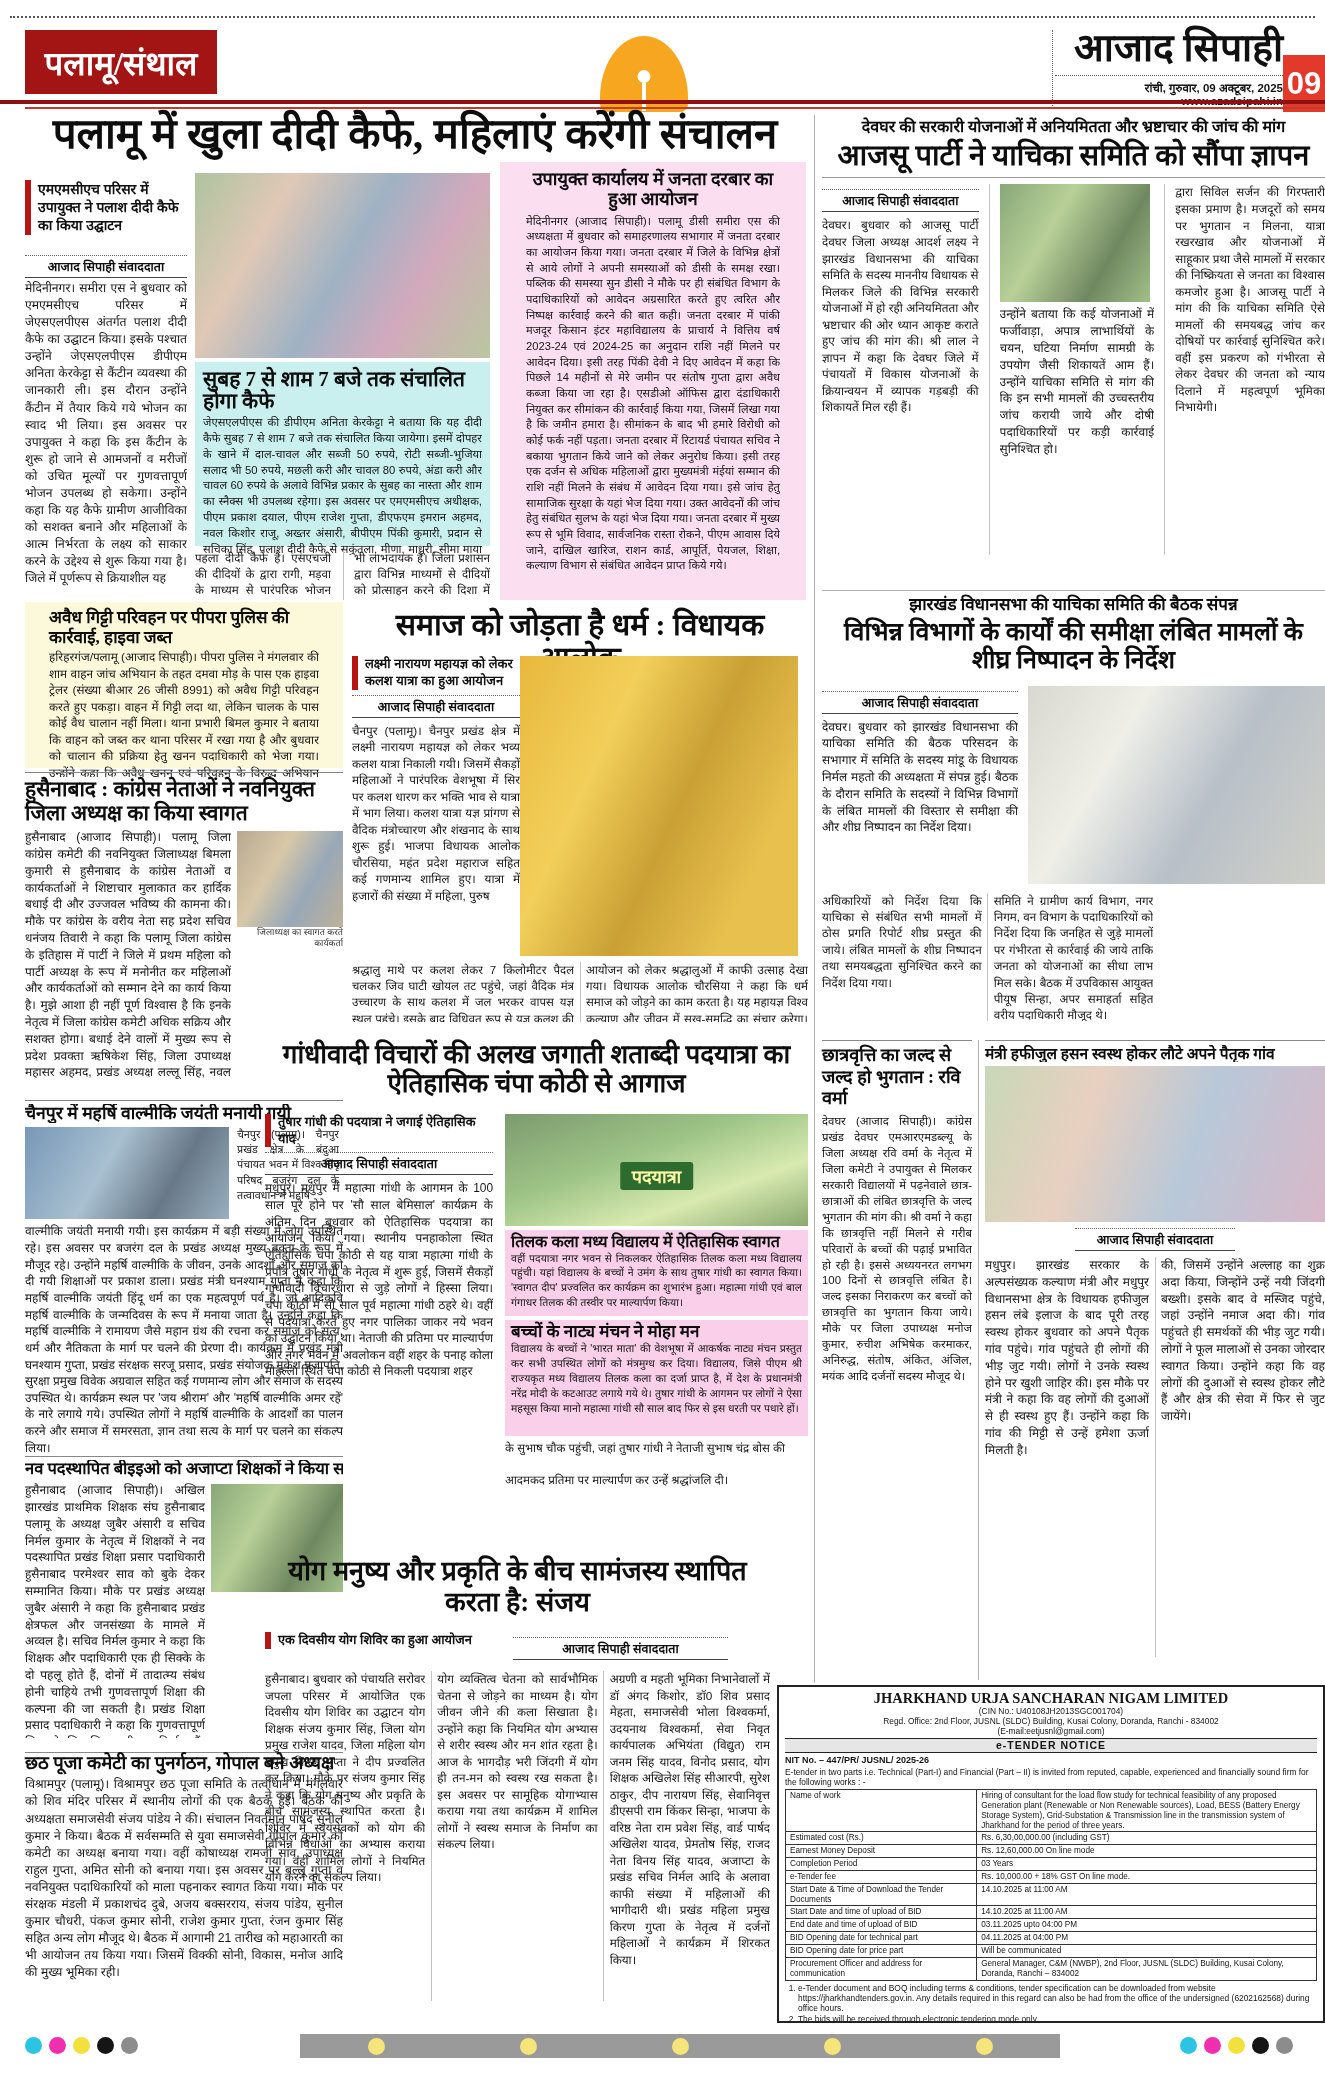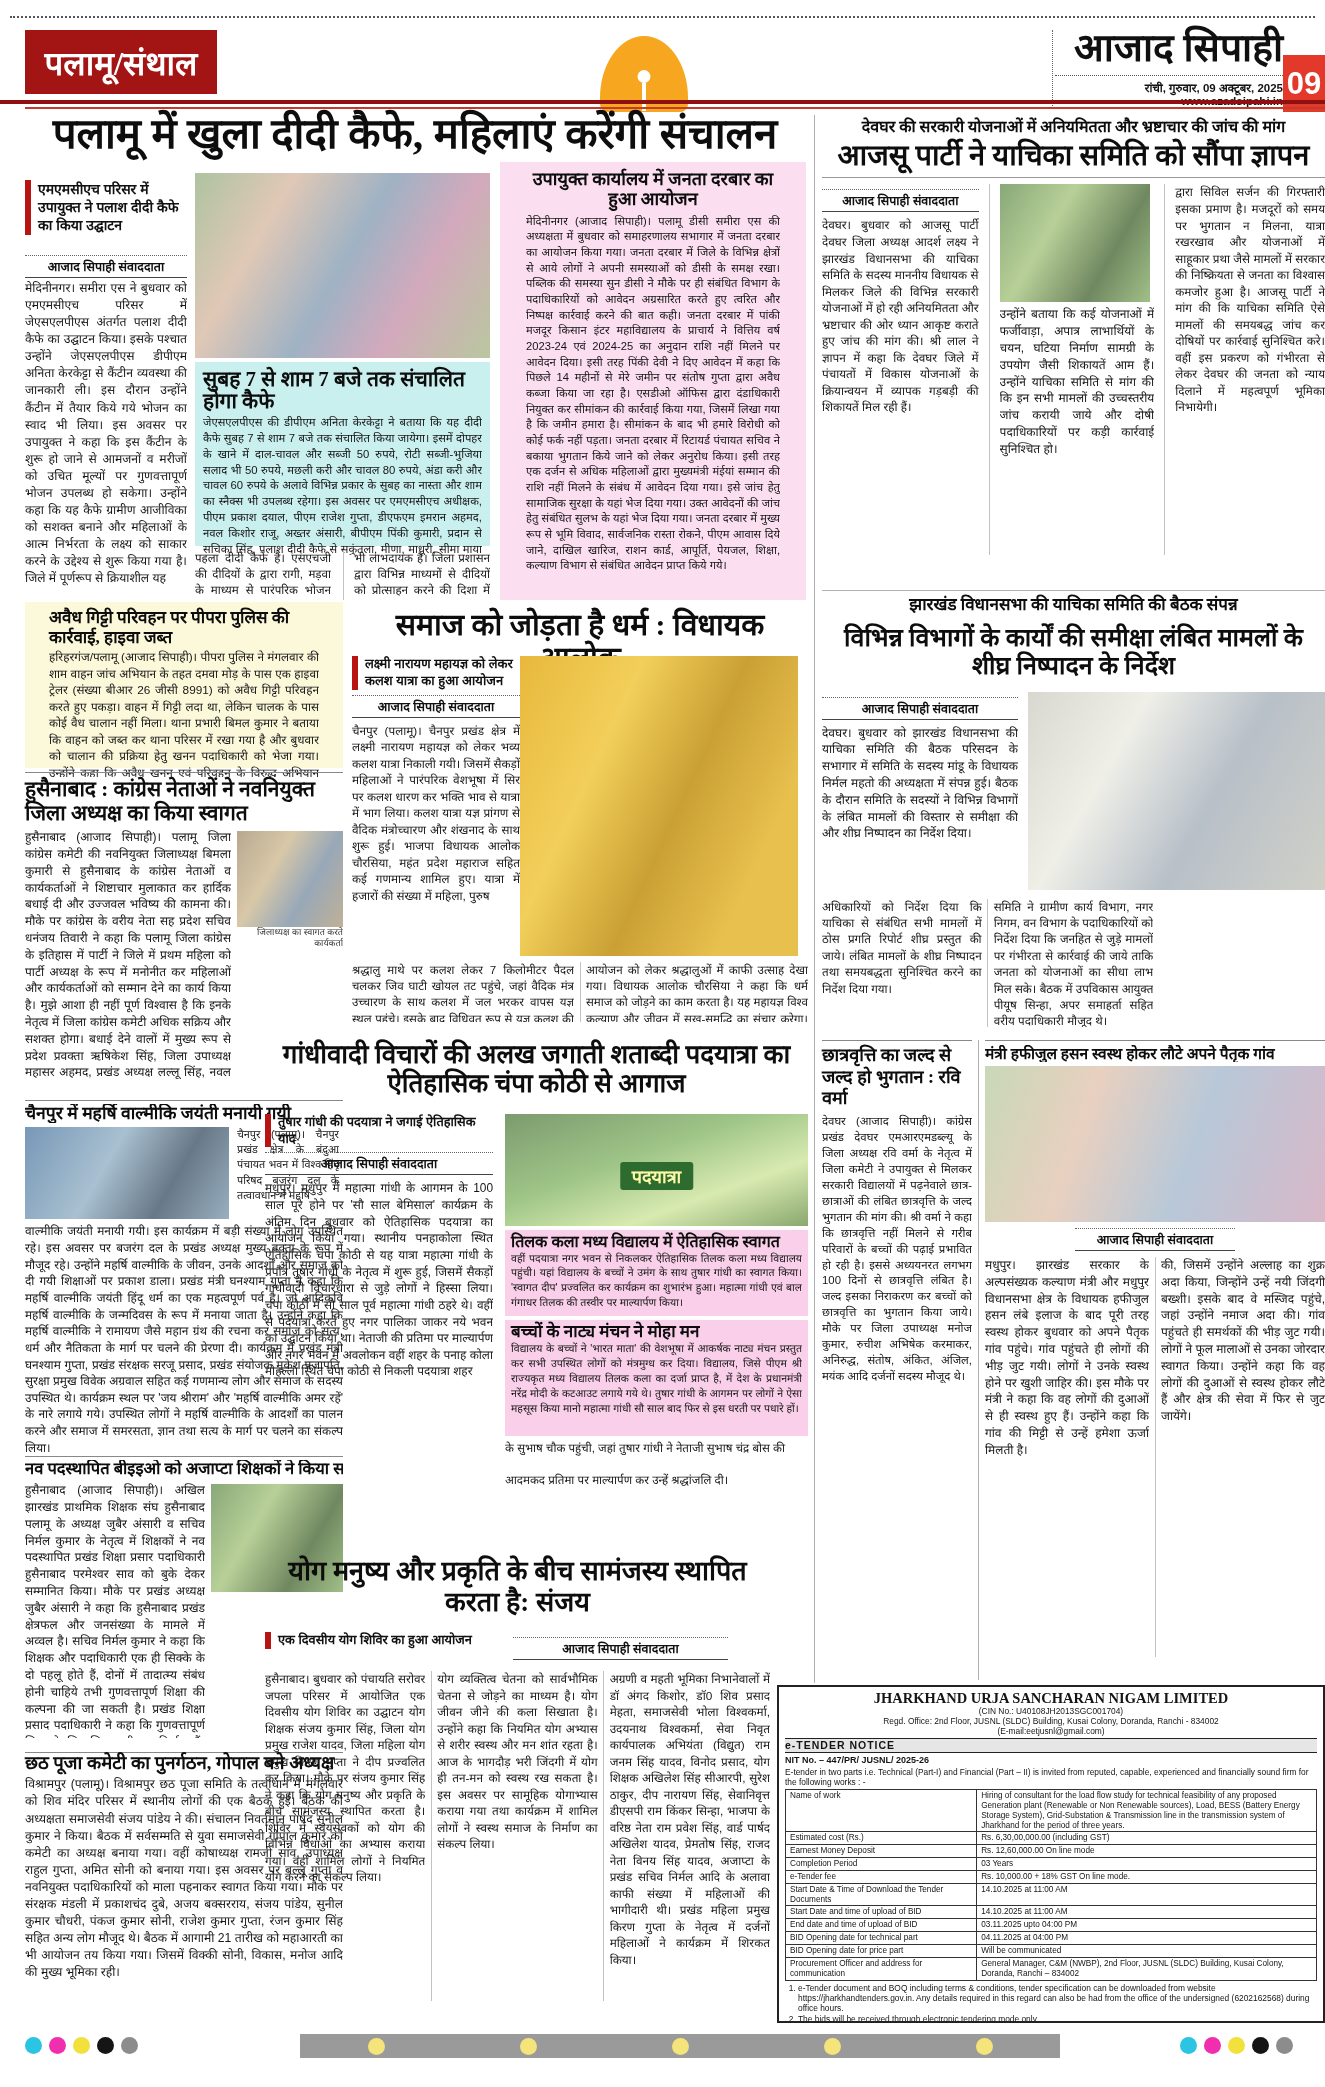--- a/index.html
+++ b/index.html
@@ -49,21 +49,21 @@
   #ruleA{position:absolute;left:0;top:100px;width:1325px;height:4px;background:#8e1010}
   #ruleB{position:absolute;left:25px;top:107px;width:1300px;height:2px;background:#c23b2b}
   #topdots{position:absolute;left:10px;top:16px;width:1305px;border-top:2px dotted #555}
   #mastdots{position:absolute;left:1052px;top:30px;height:78px;border-left:1px dotted #666}
   
   #tender{position:absolute;left:777px;top:1685px;width:548px;height:338px;border:2px solid #222;
           box-sizing:border-box;padding:4px 6px;font-size:8.4px;line-height:1.2;overflow:hidden}
   #tender .org{font-family:"Liberation Serif","DejaVu Serif",serif;font-weight:800;font-size:14.5px;text-align:center;line-height:1.05}
   #tender .c{text-align:center}
   #tender .strip{border-top:1.5px solid #222;border-bottom:1.5px solid #222;background:#e6e6e6;
-                 font-weight:800;font-size:10.5px;margin:2px 0;letter-spacing:1px}
+                 font-weight:800;text-align:center;font-size:10.5px;margin:2px 0;letter-spacing:1px}
   #tender .nit{font-weight:700;font-size:9px;margin:1px 0}
   #tender table{border-collapse:collapse;width:100%;margin:2px 0}
   #tender td{border:1px solid #333;padding:1px 4px;vertical-align:top;font-size:8.2px;line-height:1.2}
   #tender td.l{width:36%}
   #tender ol{margin:2px 0 2px 0;padding-left:13px}
   #tender ol li{margin-bottom:1px}
   .pinkbox{background:#fbdff1}
   .cyanbox{background:#c9f0ef}
   .yellowbox{background:#fcf8da}
   .pinkhead{background:#f9cfe9}
@@ -224,21 +224,21 @@
       <div style="width:155px;border-left:1px solid #c2c2c2;padding-left:10px">
         <div class="bd" style="font-size:11.8px;height:370px">द्वारा सिविल सर्जन की गिरफ्तारी इसका प्रमाण है। मजदूरों को समय पर भुगतान न मिलना, यात्रा रखरखाव और योजनाओं में साहूकार प्रथा जैसे मामलों में सरकार की निष्क्रियता से जनता का विश्वास कमजोर हुआ है। आजसू पार्टी ने मांग की कि याचिका समिति ऐसे मामलों की समयबद्ध जांच कर दोषियों पर कार्रवाई सुनिश्चित करे। वहीं इस प्रकरण को गंभीरता से लेकर देवघर की जनता को न्याय दिलाने में महत्वपूर्ण भूमिका निभायेगी।</div>
       </div>
     </div>
   </div>
 
   <div class="hr" style="left:822px;top:590px;width:503px"></div>
 
   <div class="art" style="left:822px;top:596px;width:503px;height:438px">
     <div class="hl" style="font-size:17px;text-align:center">झारखंड विधानसभा की याचिका समिति की बैठक संपन्न</div>
-    <div class="hl" style="font-size:25px;text-align:center;line-height:1.15;margin-top:9px;height:62px">विभिन्न विभागों के कार्यों की समीक्षा लंबित मामलों के शीघ्र निष्पादन के निर्देश</div>
+    <div class="hl" style="font-size:25px;text-align:center;line-height:1.15;margin-top:3px;height:62px">विभिन्न विभागों के कार्यों की समीक्षा लंबित मामलों के शीघ्र निष्पादन के निर्देश</div>
     <div style="display:flex;gap:10px;margin-top:6px">
       <div style="width:196px">
         <div class="byline">आजाद सिपाही संवाददाता</div>
         <div class="bd" style="font-size:12px;height:168px">देवघर। बुधवार को झारखंड विधानसभा की याचिका समिति की बैठक परिसदन के सभागार में समिति के सदस्य मांडू के विधायक निर्मल महतो की अध्यक्षता में संपन्न हुई। बैठक के दौरान समिति के सदस्यों ने विभिन्न विभागों के लंबित मामलों की विस्तार से समीक्षा की और शीघ्र निष्पादन का निर्देश दिया।</div>
       </div>
       <div class="ph ph-hall" style="width:297px;height:198px"></div>
     </div>
     <div class="cols3" style="margin-top:6px;height:128px;overflow:hidden">
       <p class="bd" style="font-size:11.7px">अधिकारियों को निर्देश दिया कि याचिका से संबंधित सभी मामलों में ठोस प्रगति रिपोर्ट शीघ्र प्रस्तुत की जाये। लंबित मामलों के शीघ्र निष्पादन तथा समयबद्धता सुनिश्चित करने का निर्देश दिया गया।</p>
       <p class="bd" style="font-size:11.7px">समिति ने ग्रामीण कार्य विभाग, नगर निगम, वन विभाग के पदाधिकारियों को निर्देश दिया कि जनहित से जुड़े मामलों पर गंभीरता से कार्रवाई की जाये ताकि जनता को योजनाओं का सीधा लाभ मिल सके। बैठक में उपविकास आयुक्त पीयूष सिन्हा, अपर समाहर्ता सहित वरीय पदाधिकारी मौजूद थे।</p>

